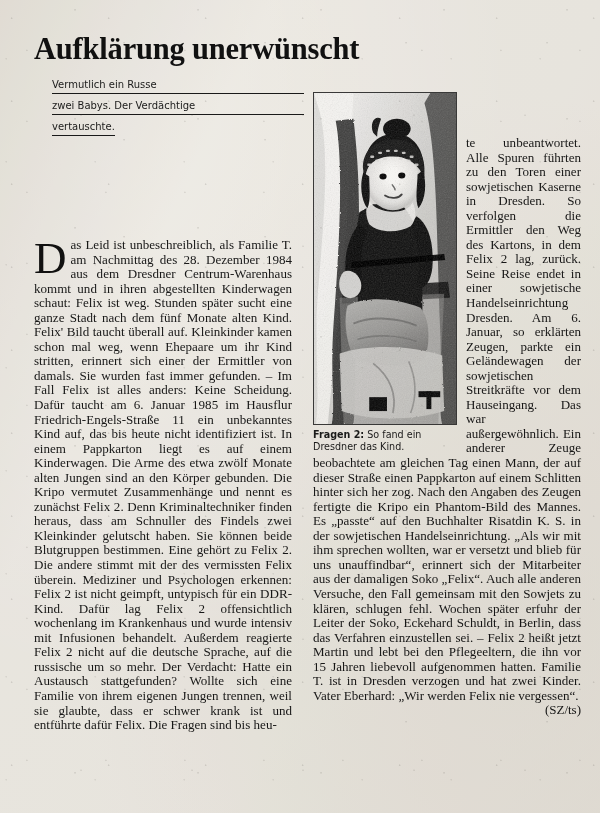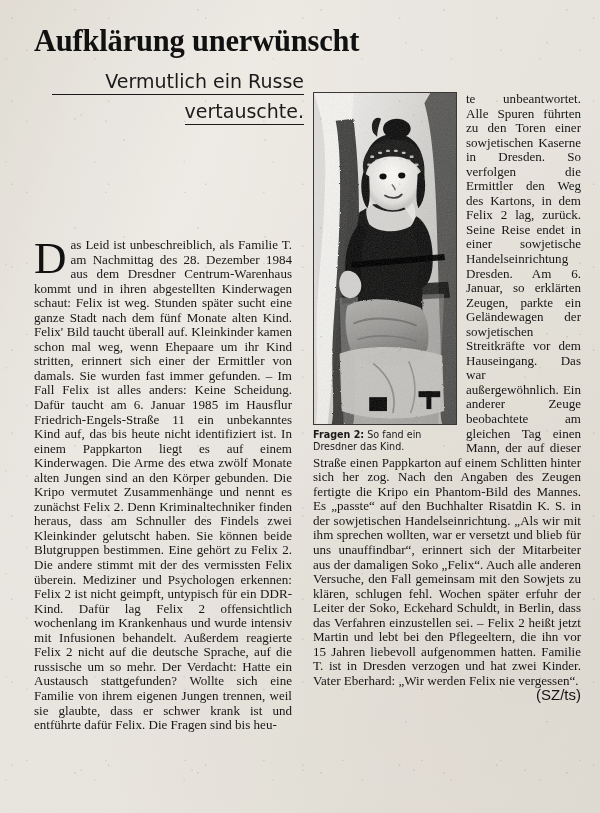--- a/index.html
+++ b/index.html
@@ -42,21 +42,21 @@
       radial-gradient(circle at 34% 71%, rgba(90,86,80,0.28) 0.5px, transparent 1.2px),
       radial-gradient(circle at 88% 44%, rgba(90,86,80,0.30) 0.5px, transparent 1.2px),
       radial-gradient(circle at 73% 88%, rgba(90,86,80,0.26) 0.5px, transparent 1.2px),
       radial-gradient(circle at 7%  57%, rgba(90,86,80,0.24) 0.5px, transparent 1.2px);
     background-size: 97px 83px, 123px 109px, 79px 71px, 141px 97px, 111px 131px, 89px 103px;
   }
 
   .page {
     position: relative;
     z-index: 10;
-    padding: 4px 18px 0 34px;
+    padding: 12px 18px 0 34px;
     box-sizing: border-box;
     height: 625px;
   }
 
   
   .headline {
     font-family: "Liberation Serif", "DejaVu Serif", serif;
     font-size: 30.5px;
     font-weight: 700;
     letter-spacing: -0.2px;
@@ -65,24 +65,23 @@
     margin: 0 0 6px 0;
     color: #111;
     white-space: nowrap;
   }
 
   
   .lead {
     width: 252px;
     margin: 14px 0 8px 18px;
     font-family: "DejaVu Sans", sans-serif;
-    font-size: 19px;
+    font-size: 10px;
     line-height: 1.0;
     color: #1b1b1b;
-    text-align: right;
   }
   .lead-line {
     display: block;
     border-bottom: 1.9px solid #1a1a1a;
     padding: 1px 0 3.5px 0;
     margin-bottom: 5.5px;
     white-space: nowrap;
   }
   .lead-line:last-child {
     display: inline-block;
@@ -113,20 +112,21 @@
     font-size: 13.05px;
     line-height: 14.55px;
     text-align: justify;
     text-justify: inter-word;
     hyphens: manual;
     color: #171717;
   }
   .col-right .body-text {
     font-size: 13.05px;
     line-height: 14.55px;
+    margin-top: 44px;
   }
 
   
   .dropcap {
     float: left;
     font-family: "Liberation Serif", "DejaVu Serif", serif;
     font-size: 45px;
     line-height: 37px;
     font-weight: 400;
     padding: 1px 4px 0 0;
@@ -158,38 +158,39 @@
     margin-top: 4px;
     font-family: "DejaVu Sans", sans-serif;
     font-size: 9.6px;
     line-height: 11.6px;
     color: #1b1b1b;
   }
   .caption b { font-weight: 700; }
 
   .byline {
     float: right;
-    font-family: Liberation Sans, sans-serif;
-    font-size: 15px;
+    font-family: Liberation Serif, serif;
+    font-size: 13px;
   }
 
   .clear { clear: both; }
 </style>
 </head>
 <body>
 
 <div class="paper"></div>
 <div class="speckle"></div>
 
 <div class="page">
 
   <h1 class="headline">Aufklärung unerwünscht</h1>
 
   <div class="lead">
     <span class="lead-line">Vermutlich ein Russe</span>
+    <span class="lead-line">zwei Babys. Der Verdächtige</span>
     <span class="lead-line">vertauschte.</span>
   </div>
 
   <div class="cols">
 
     <div class="col-left">
       <div class="body-text">
         <span class="dropcap">D</span><span>as Leid ist unbeschreiblich, als Familie T. am Nachmittag des 28. Dezember 1984 aus dem Dresdner Centrum-Warenhaus kommt und in ihren abgestellten Kinderwagen schaut: Felix ist weg. Stunden später sucht eine ganze Stadt nach dem fünf Monate alten Kind. Felix' Bild taucht überall auf. Kleinkinder kamen schon mal weg, wenn Ehepaare um ihr Kind stritten, erinnert sich einer der Ermittler von damals. Sie wurden fast immer gefunden. – Im Fall Felix ist alles anders: Keine Scheidung. Dafür taucht am 6. Januar 1985 im Hausflur Friedrich-Engels-Straße 11 ein unbekanntes Kind auf, das bis heute nicht identifiziert ist. In einem Pappkarton liegt es auf einem Kinderwagen. Die Arme des etwa zwölf Monate alten Jungen sind an den Körper gebunden. Die Kripo vermutet Zusammenhänge und nennt es zunächst Felix 2. Denn Kriminaltechniker finden heraus, dass am Schnuller des Findels zwei Kleinkinder gelutscht haben. Sie können beide Blutgruppen bestimmen. Eine gehört zu Felix 2. Die andere stimmt mit der des vermissten Felix überein. Mediziner und Psychologen erkennen: Felix 2 ist nicht geimpft, untypisch für ein DDR-Kind. Dafür lag Felix 2 offensichtlich wochenlang im Krankenhaus und wurde intensiv mit Infusionen behandelt. Außerdem reagierte Felix 2 nicht auf die deutsche Sprache, auf die russische um so mehr. Der Verdacht: Hatte ein Austausch stattgefunden? Wollte sich eine Familie von ihrem eigenen Jungen trennen, weil sie glaubte, dass er schwer krank ist und entführte dafür Felix. Die Fragen sind bis heu-</span>
       </div>
     </div>

